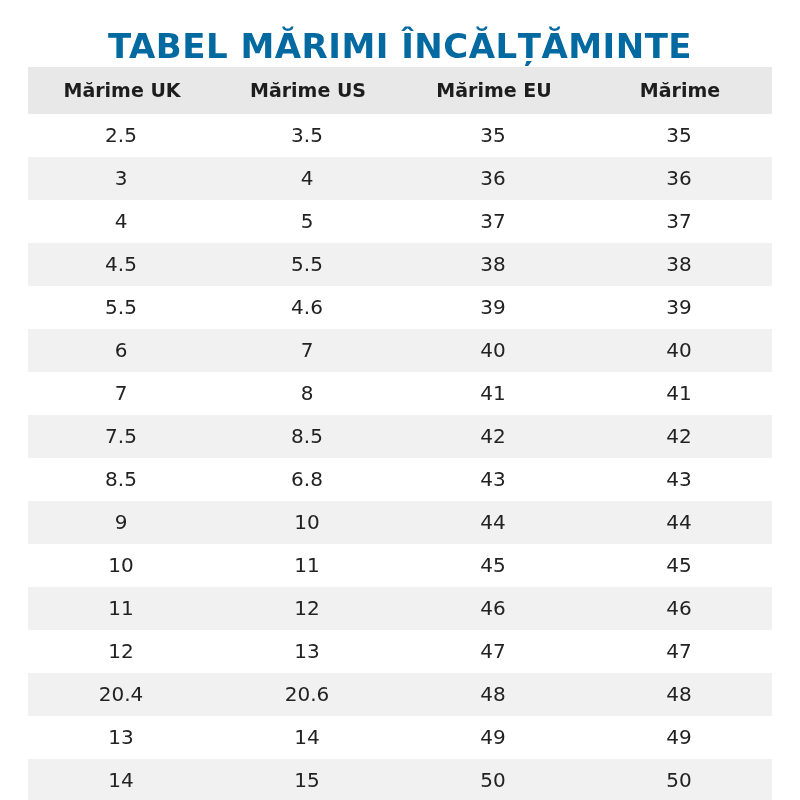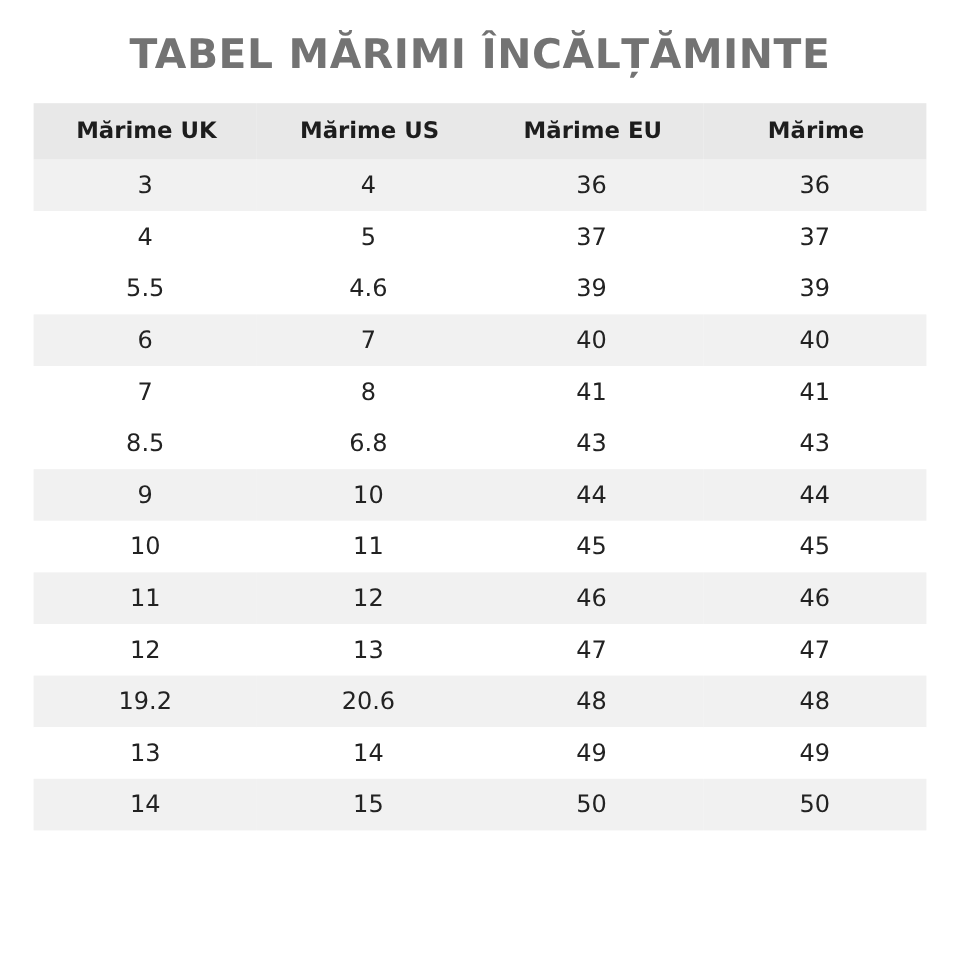--- a/index.html
+++ b/index.html
@@ -17,25 +17,25 @@
   .page {
     width: 800px;
     height: 800px;
     box-sizing: border-box;
     display: flex;
     flex-direction: column;
     align-items: center;
   }
   .title {
     margin-top: 26px;
-    margin-bottom: 20px;
+    margin-bottom: 1px;
     font-size: 34px;
     font-weight: bold;
     letter-spacing: 0.5px;
-    color: #737373;
+    color: #0369a1;
     text-align: left;
     font-family: "DejaVu Sans", sans-serif;
   }
   .table-wrap {
     width: 744px;
   }
   table.size-table {
     width: 100%;
     border-collapse: collapse;
     table-layout: fixed;
@@ -75,49 +75,67 @@
     <table class="size-table">
       <thead>
         <tr>
           <th>Mărime UK</th>
           <th>Mărime US</th>
           <th>Mărime EU</th>
           <th>Mărime</th>
         </tr>
       </thead>
       <tbody>
+          <tr class="odd">
+            <td>2.5</td>
+            <td>3.5</td>
+            <td>35</td>
+            <td>35</td>
+          </tr>
           <tr class="even">
             <td>3</td>
             <td>4</td>
             <td>36</td>
             <td>36</td>
           </tr>
           <tr class="odd">
             <td>4</td>
             <td>5</td>
             <td>37</td>
             <td>37</td>
+          </tr>
+          <tr class="even">
+            <td>4.5</td>
+            <td>5.5</td>
+            <td>38</td>
+            <td>38</td>
           </tr>
           <tr class="odd">
             <td>5.5</td>
             <td>4.6</td>
             <td>39</td>
             <td>39</td>
           </tr>
           <tr class="even">
             <td>6</td>
             <td>7</td>
             <td>40</td>
             <td>40</td>
           </tr>
           <tr class="odd">
             <td>7</td>
             <td>8</td>
             <td>41</td>
             <td>41</td>
+          </tr>
+          <tr class="even">
+            <td>7.5</td>
+            <td>8.5</td>
+            <td>42</td>
+            <td>42</td>
           </tr>
           <tr class="odd">
             <td>8.5</td>
             <td>6.8</td>
             <td>43</td>
             <td>43</td>
           </tr>
           <tr class="even">
             <td>9</td>
             <td>10</td>
@@ -136,21 +154,21 @@
             <td>46</td>
             <td>46</td>
           </tr>
           <tr class="odd">
             <td>12</td>
             <td>13</td>
             <td>47</td>
             <td>47</td>
           </tr>
           <tr class="even">
-            <td>19.2</td>
+            <td>20.4</td>
             <td>20.6</td>
             <td>48</td>
             <td>48</td>
           </tr>
           <tr class="odd">
             <td>13</td>
             <td>14</td>
             <td>49</td>
             <td>49</td>
           </tr>

